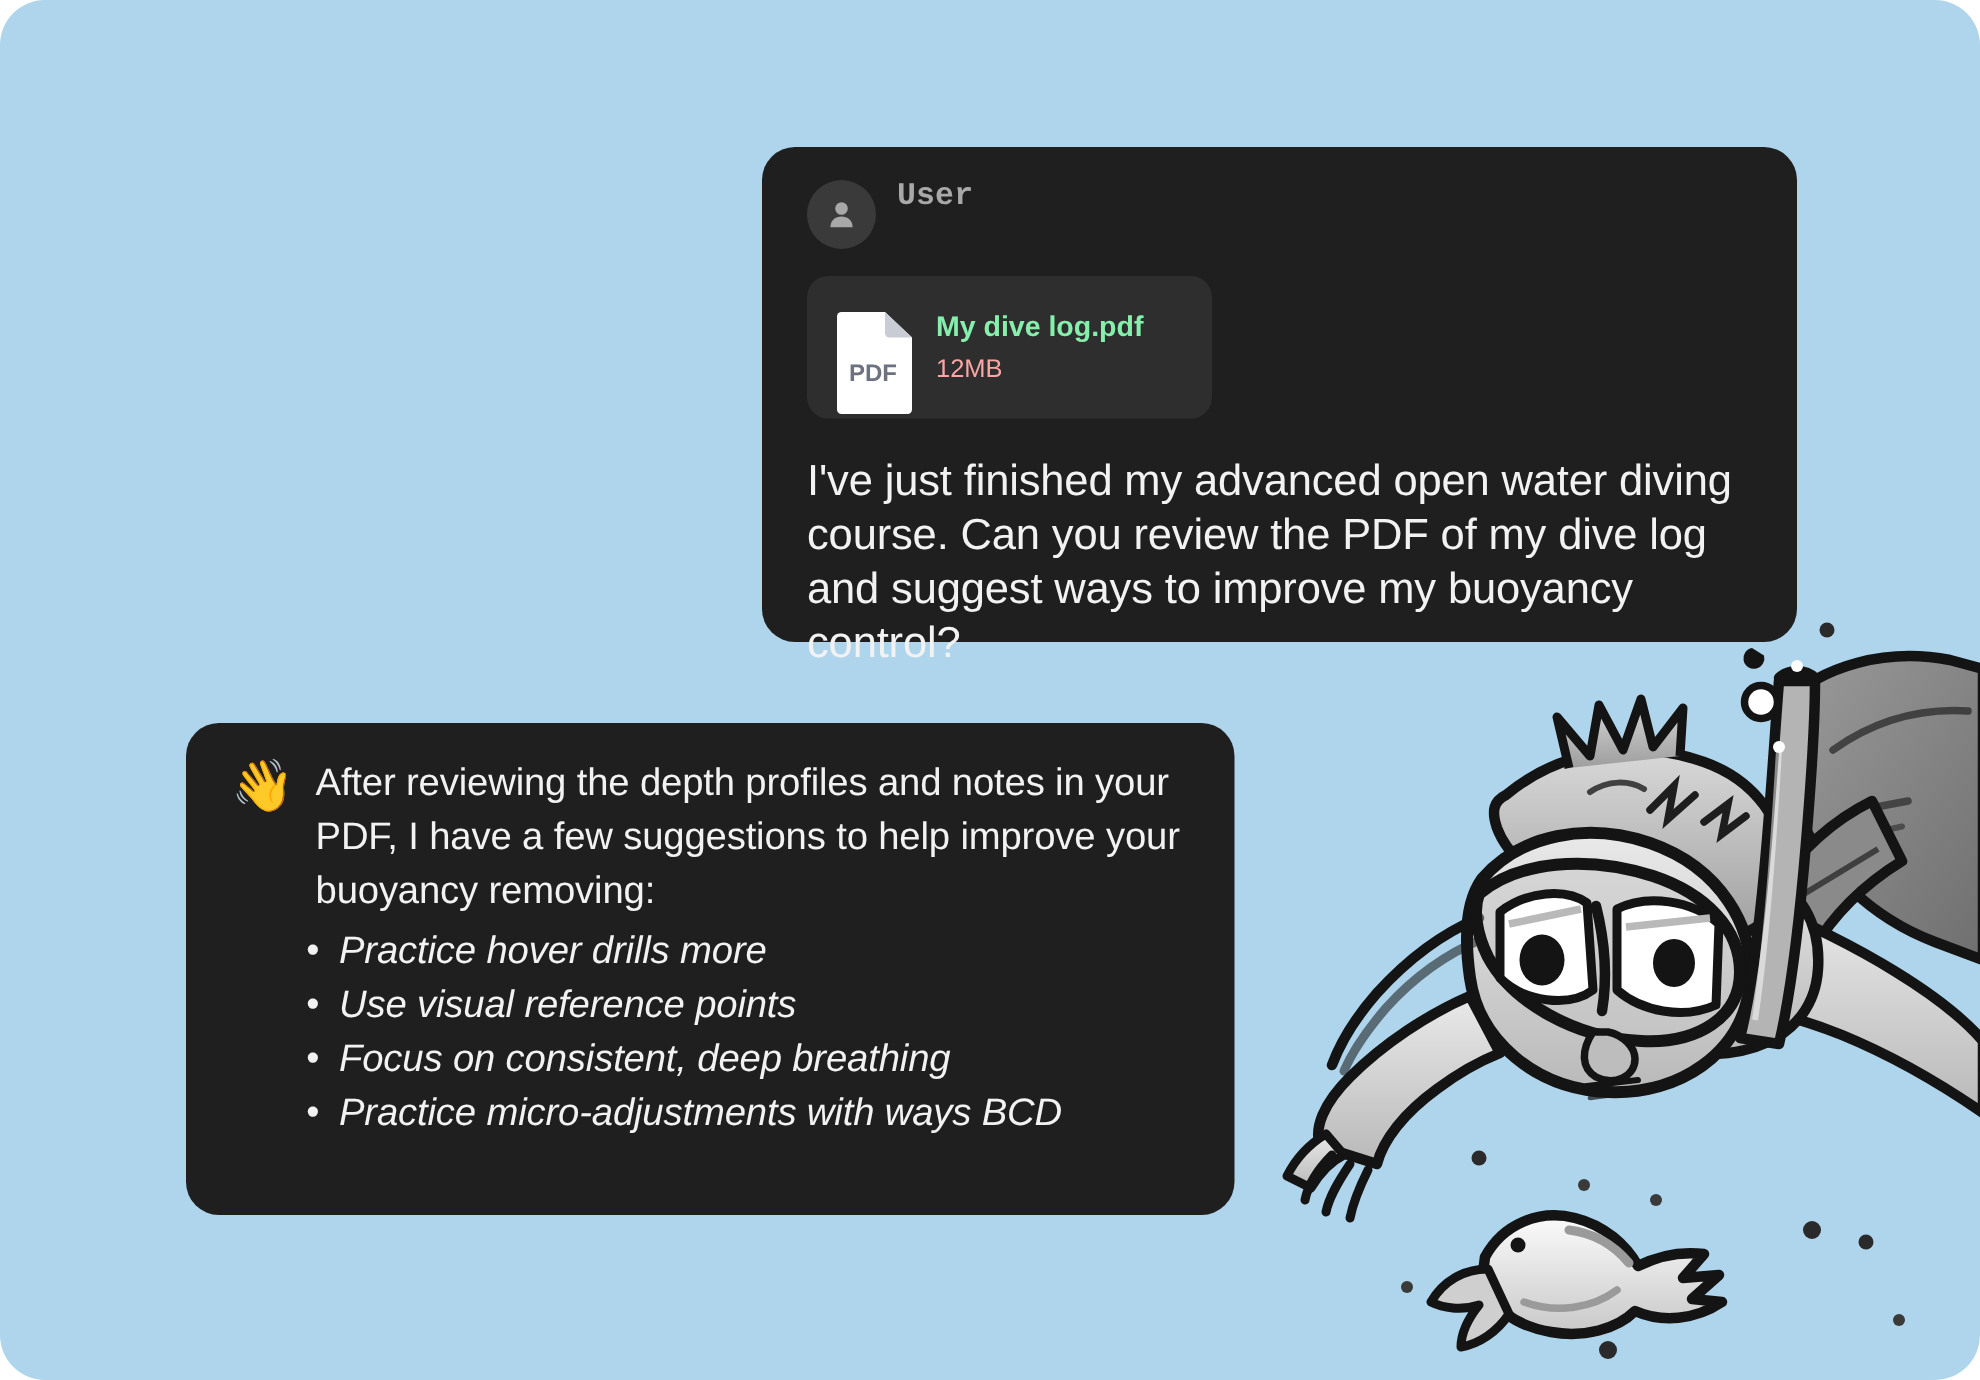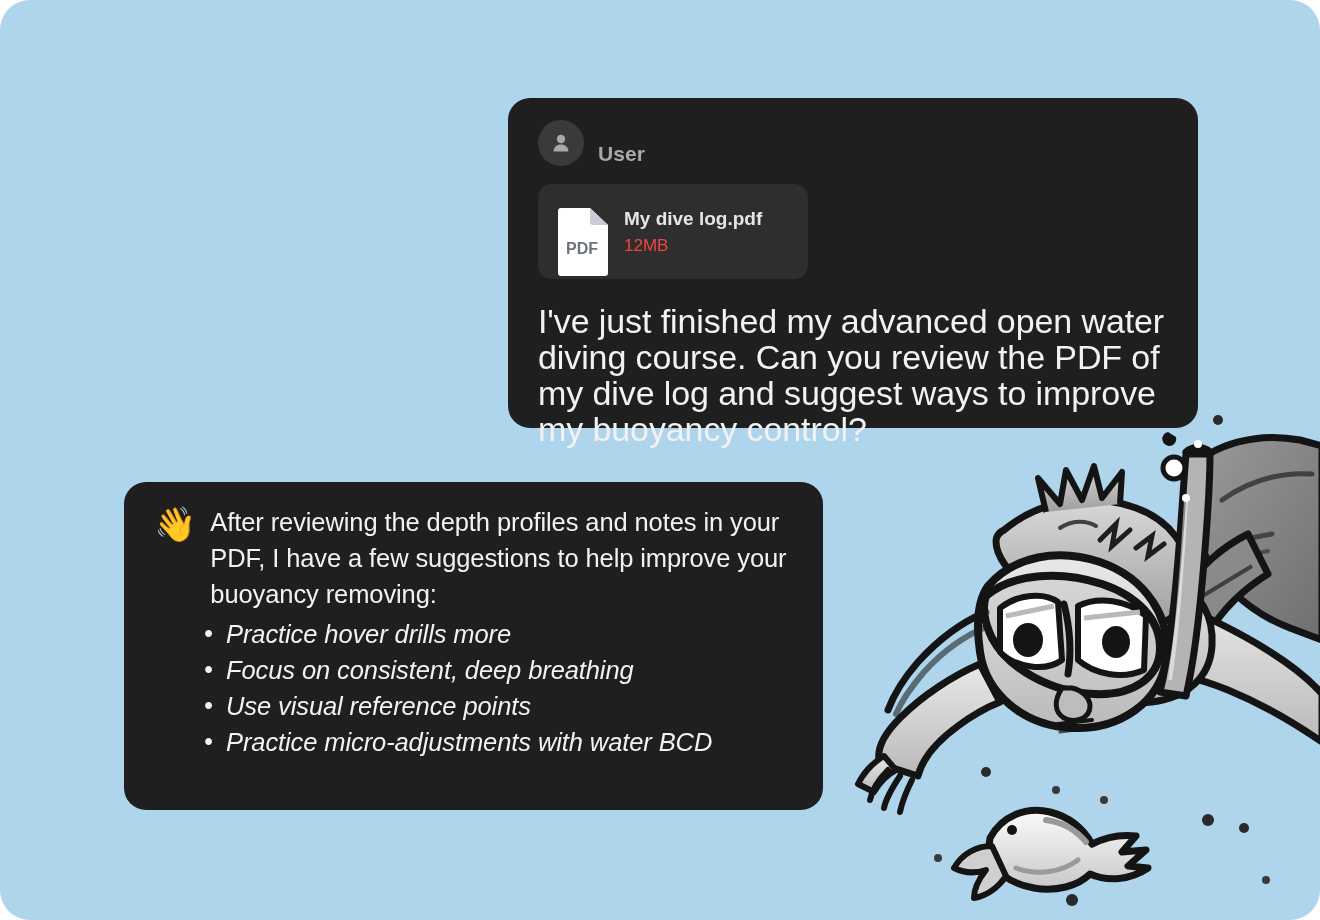--- a/index.html
+++ b/index.html
@@ -50,23 +50,24 @@
     left: 124px;
     top: 482px;
     width: 699px;
     height: 328px;
     padding: 22px 28px 0 30px;
   }
 
   
   .user-header {
     display: flex;
-    align-items: flex-end;
+    align-items: flex-start;
     gap: 14px;
     height: 46px;
+    font-family: Liberation Mono, monospace;
   }
 
   .avatar {
     width: 46px;
     height: 46px;
     border-radius: 50%;
     background: #3a3a3a;
     display: flex;
     align-items: center;
     justify-content: center;
@@ -101,33 +102,33 @@
     height: 48px;
     flex: 0 0 auto;
     position: relative;
   }
 
   .file-meta { display: flex; flex-direction: column; gap: 6px; min-width: 0; }
 
   .file-name {
     font-size: 19px;
     font-weight: bold;
-    color: #e5e5e5;
+    color: #86efac;
     white-space: nowrap;
   }
 
   .file-size {
     font-size: 17px;
-    color: #ef4444;
+    color: #fca5a5;
   }
 
   
   .msg-text {
     margin-top: 24px;
-    font-size: 34px;
+    font-size: 29px;
     line-height: 36px;
     color: #f2f2f2;
     letter-spacing: -0.1px;
   }
 
   
   .assistant-intro {
     display: flex;
     align-items: flex-start;
     gap: 14px;
@@ -320,19 +321,19 @@
 
   <div class="bubble" id="assistant-bubble">
 
     <div class="assistant-intro">
       <span class="wave-emoji">👋</span>
       <span class="assistant-para">After reviewing the depth profiles and notes in your PDF, I have a few suggestions to help improve your buoyancy removing:</span>
     </div>
 
     <ul class="suggestion-list" id="suggestion-list">
         <li>Practice hover drills more</li>
+        <li>Use visual reference points</li>
         <li>Focus on consistent, deep breathing</li>
-        <li>Use visual reference points</li>
-        <li>Practice micro-adjustments with water BCD</li>
+        <li>Practice micro-adjustments with ways BCD</li>
       </ul>
   </div>
 
 </div>
 
 </body></html>

